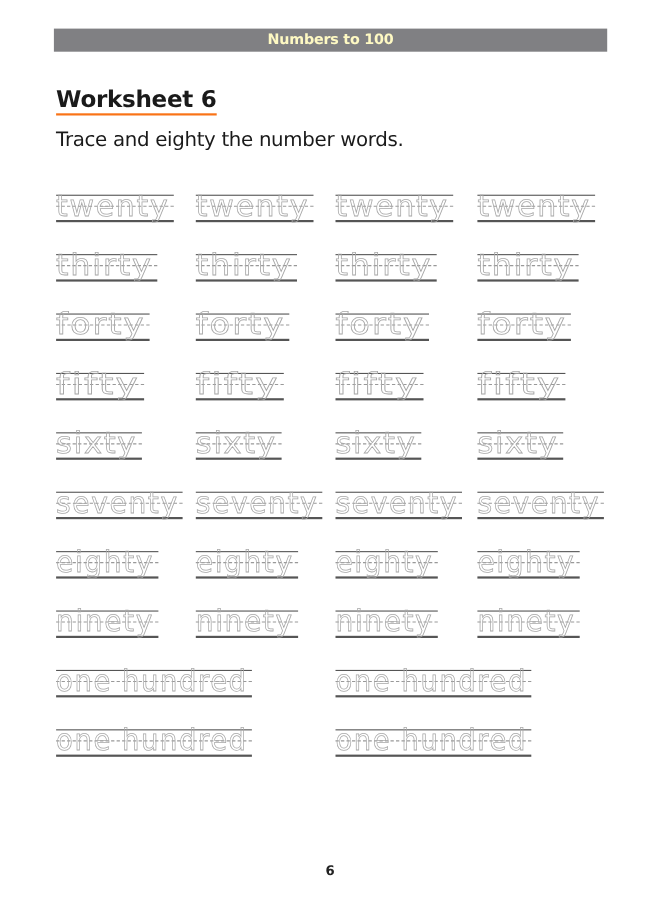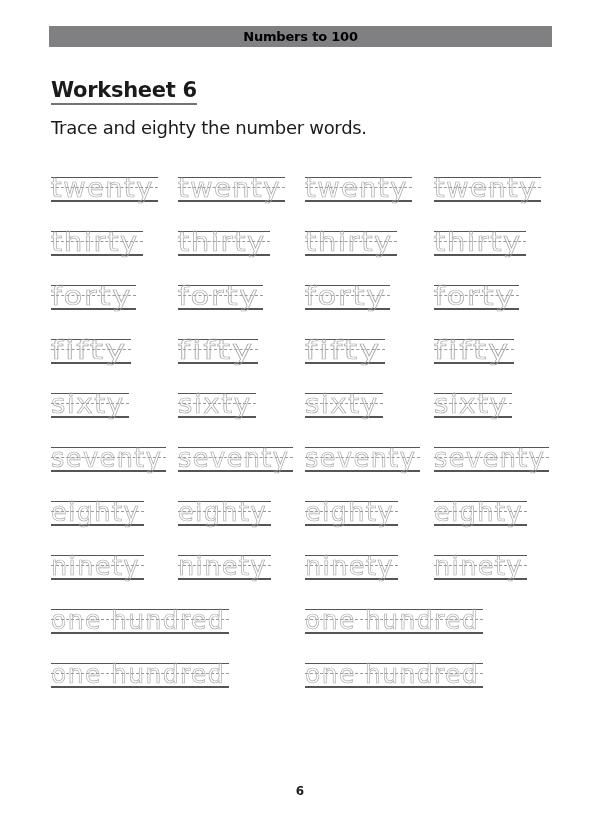--- a/index.html
+++ b/index.html
@@ -1,18 +1,18 @@
 <!DOCTYPE html>
 <html><head>
 <meta charset="utf-8">
 <style>
   html, body { margin:0; padding:0; background:#ffffff; }
   body { width:600px; height:824px; position:relative; overflow:hidden; font-family:"DejaVu Sans", sans-serif; }
-  .banner { position:absolute; left:49px; top:26px; width:503px; height:21px; background:#808083; color:#000000; font-weight:bold; font-size:13px; text-align:center; line-height:21px; letter-spacing:-0.2px; }
-  .title { position:absolute; left:51px; top:78px; font-size:21px; font-weight:bold; color:#1a1a1a; border-bottom:2px solid #737373; line-height:24px; padding-bottom:1px; letter-spacing:-0.3px; }
+  .banner { position:absolute; left:49px; top:26px; width:503px; height:21px; background:#808083; color:#fef9c3; font-weight:bold; font-size:13px; text-align:center; line-height:21px; letter-spacing:-0.2px; }
+  .title { position:absolute; left:51px; top:78px; font-size:21px; font-weight:bold; color:#1a1a1a; border-bottom:2px solid #f97316; line-height:24px; padding-bottom:1px; letter-spacing:-0.3px; }
   .instructions { position:absolute; left:51px; top:117px; font-size:18px; color:#1a1a1a; letter-spacing:-0.3px; }
   .trace { position:absolute; height:26px; }
   .trace .top { position:absolute; left:0; right:0; top:0; height:0; border-top:1.5px solid #555; }
   .trace .mid { position:absolute; left:0; right:0; top:10px; height:0; border-top:1px dashed #999; }
   .trace .base { position:absolute; left:0; right:0; top:23px; height:0; border-top:2px solid #555; }
   .trace .word { position:absolute; left:0; top:-4px; font-family:"DejaVu Sans", sans-serif; font-size:27px; font-weight:normal; color:transparent; -webkit-text-stroke:0.7px #a8a8a8; line-height:30px; letter-spacing:1.5px; white-space:nowrap; }
   .page-num { position:absolute; left:0; width:600px; top:784px; text-align:center; font-size:12px; font-weight:bold; color:#222; }
 </style>
 </head>
 <body>

